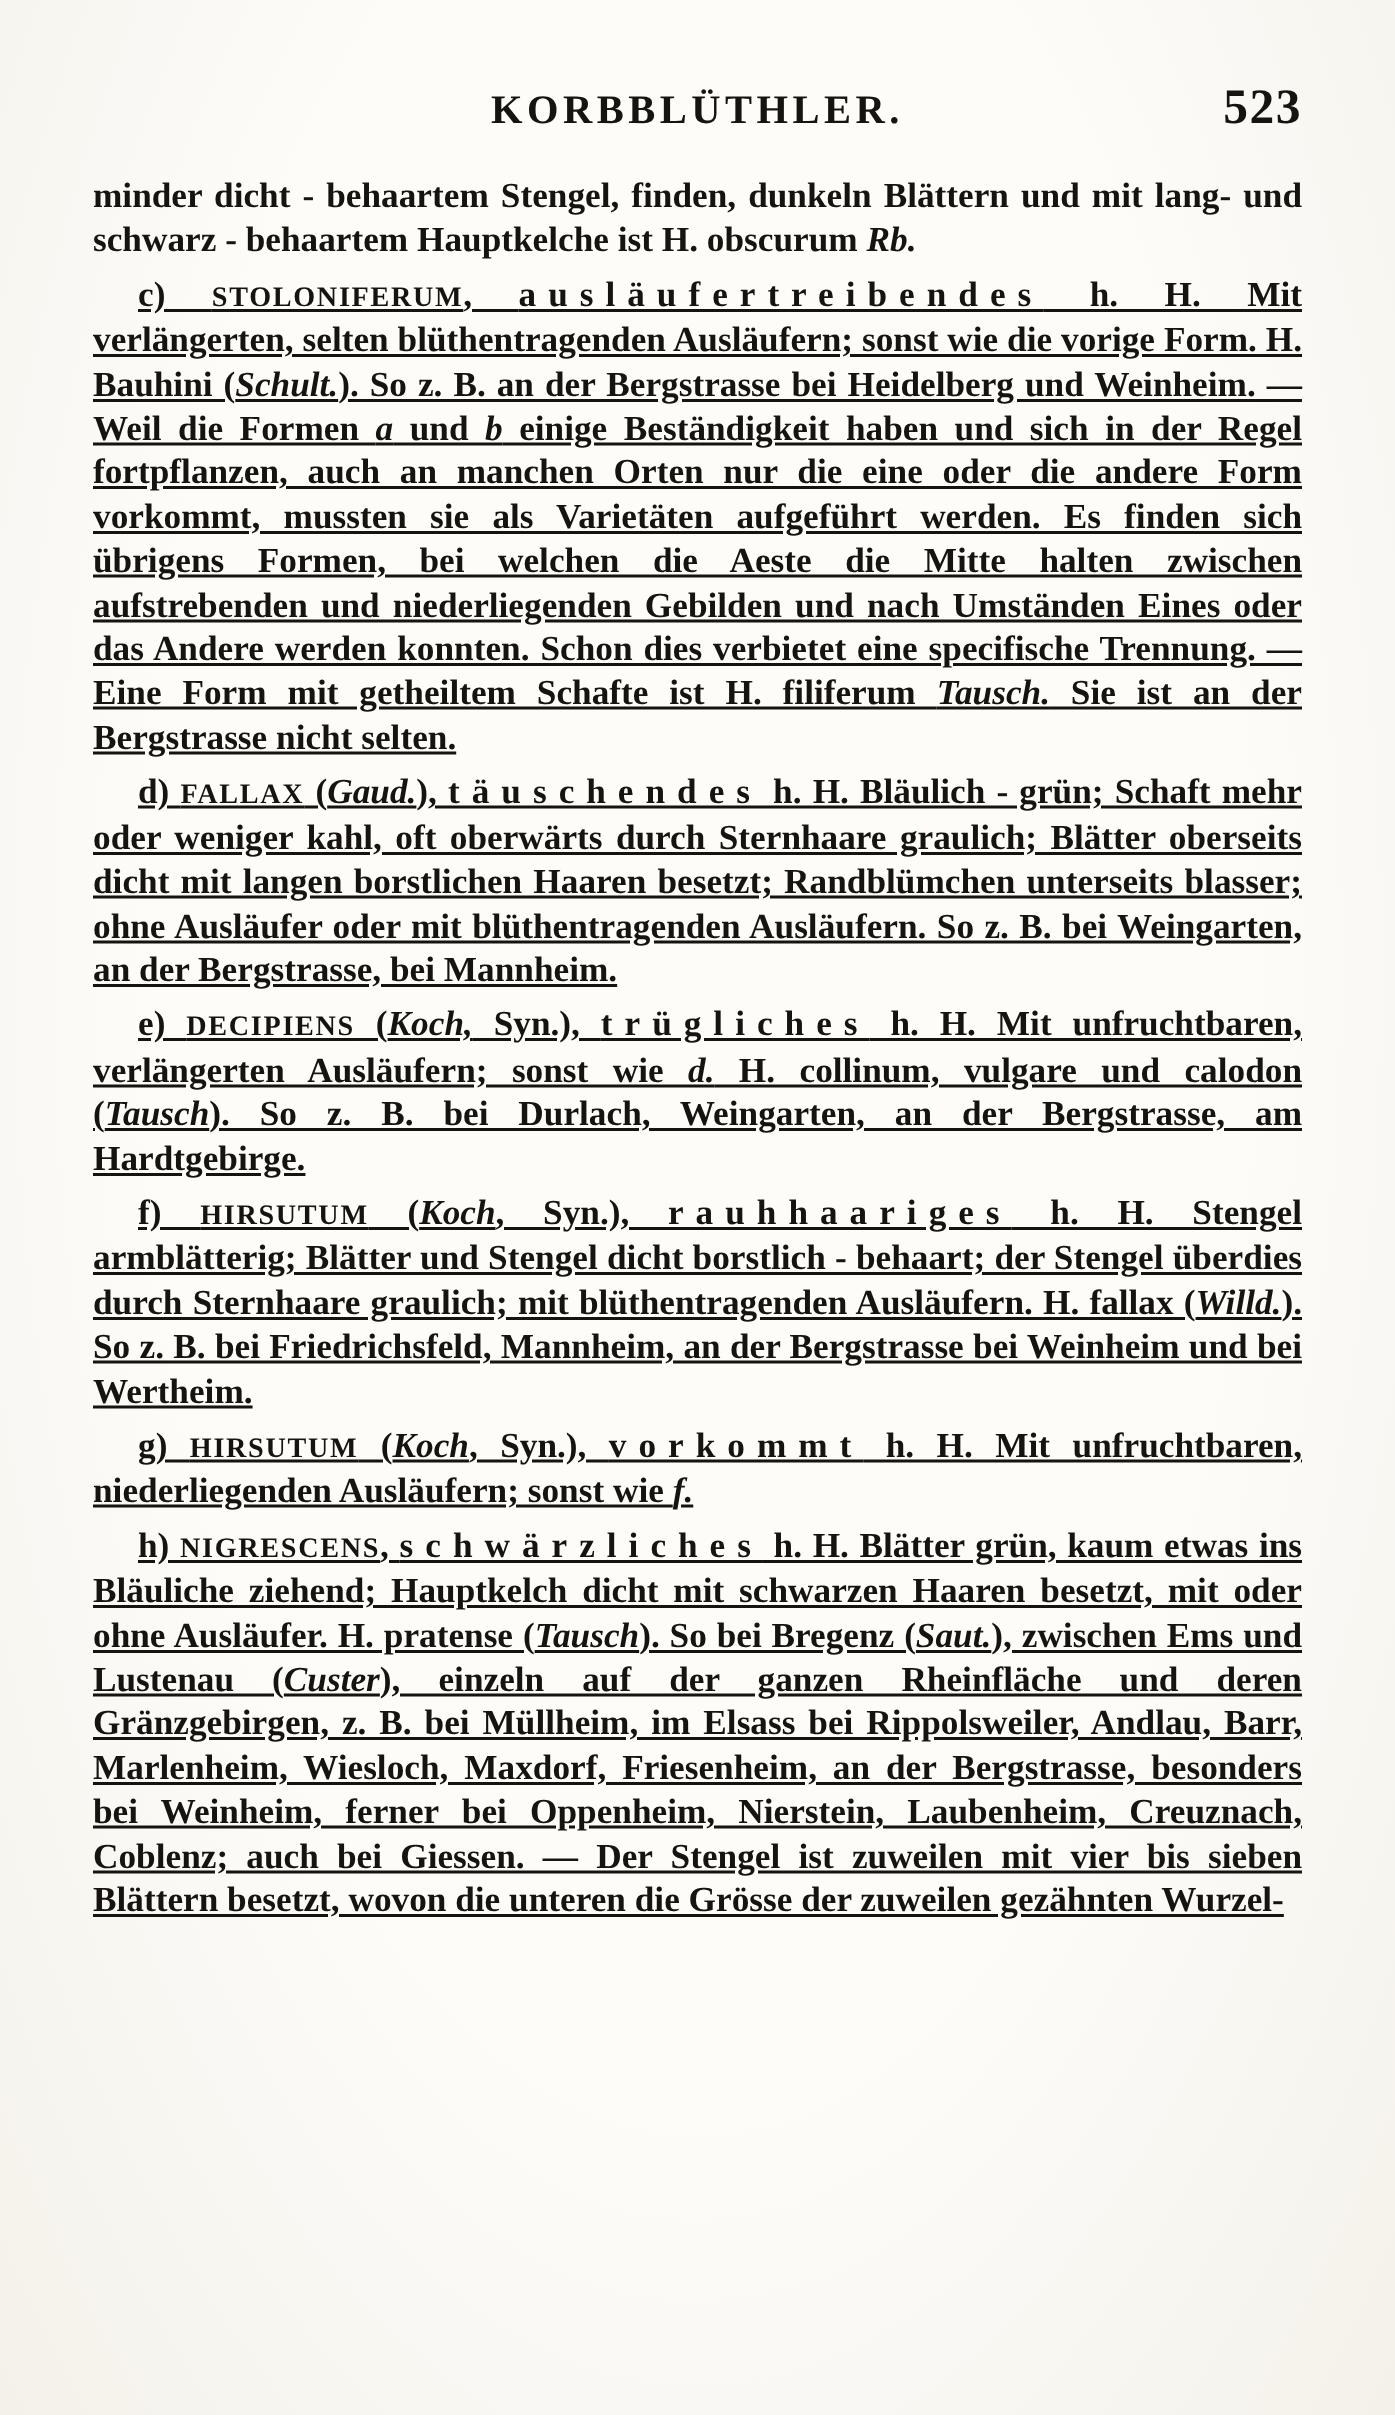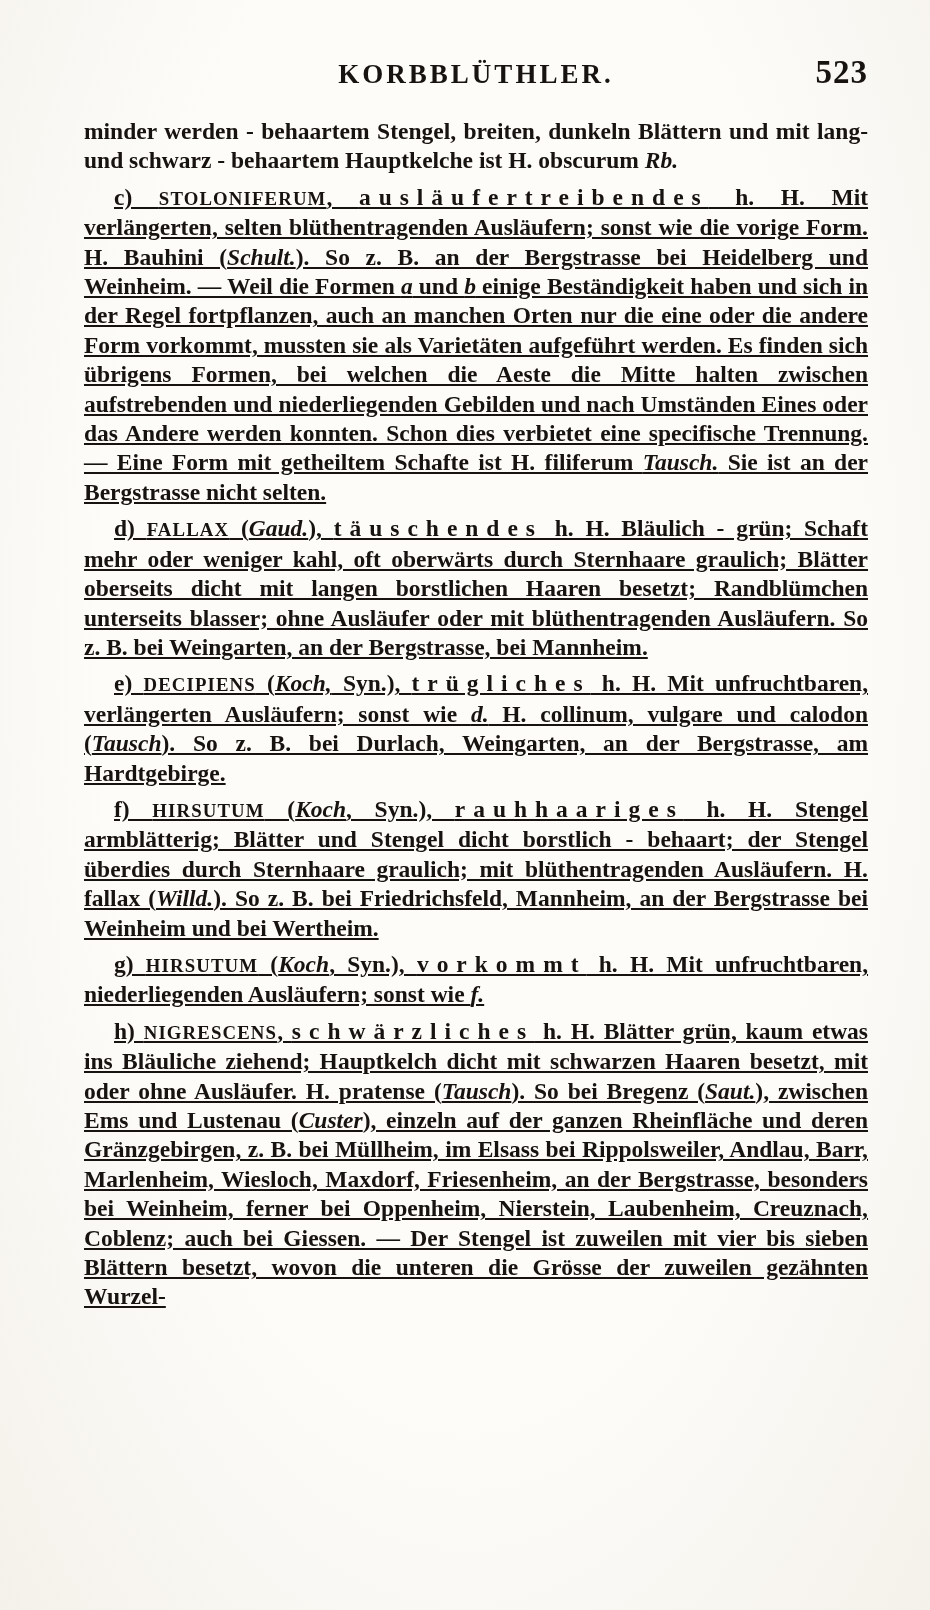--- a/index.html
+++ b/index.html
@@ -12,21 +12,21 @@
     background: radial-gradient(ellipse at 50% 40%, #fdfcf9 55%, #f4f1ea 100%);
     color: #171310;
     font-family: "Liberation Serif", "DejaVu Serif", serif;
     font-weight: bold;
     overflow: hidden;
   }
   .page {
     box-sizing: border-box;
     width: 930px;
     height: 1528px;
-    padding: 54px 62px 0 84px;
+    padding: 54px 62px 0 62px;
   }
   .head {
     display: grid;
     grid-template-columns: 1fr auto 1fr;
     align-items: baseline;
     margin-bottom: 26px;
   }
   .head-title {
     grid-column: 2;
     font-size: 27px;
@@ -65,21 +65,21 @@
 </style>
 </head>
 <body style="color: rgb(23, 19, 16);">
 
 <div class="page">
   <div class="head">
     <div class="head-title">KORBBLÜTHLER.</div>
     <div class="head-page">523</div>
   </div>
   <div class="text">
-      <p class="para"><span class="seg-normal">minder werden - behaartem Stengel, breiten, dunkeln Blättern und mit lang- und schwarz - behaartem Hauptkelche ist H. obscurum </span><span class="seg-italic">Rb.</span></p>
+      <p class="para"><span class="seg-normal">minder dicht - behaartem Stengel, finden, dunkeln Blättern und mit lang- und schwarz - behaartem Hauptkelche ist H. obscurum </span><span class="seg-italic">Rb.</span></p>
       <p class="para indent"><span class="seg-normal">c) </span><span class="seg-smallcaps">STOLONIFERUM</span><span class="seg-normal">, </span><span class="seg-spaced">ausläufertreibendes</span><span class="seg-normal"> h. H. Mit verlängerten, selten blüthentragenden Ausläufern; sonst wie die vorige Form. H. Bauhini (</span><span class="seg-italic">Schult.</span><span class="seg-normal">). So z. B. an der Bergstrasse bei Heidelberg und Weinheim. — Weil die Formen </span><span class="seg-italic">a</span><span class="seg-normal"> und </span><span class="seg-italic">b</span><span class="seg-normal"> einige Beständigkeit haben und sich in der Regel fortpflanzen, auch an manchen Orten nur die eine oder die andere Form vorkommt, mussten sie als Varietäten aufgeführt werden. Es finden sich übrigens Formen, bei welchen die Aeste die Mitte halten zwischen aufstrebenden und niederliegenden Gebilden und nach Umständen Eines oder das Andere werden konnten. Schon dies verbietet eine specifische Trennung. — Eine Form mit getheiltem Schafte ist H. filiferum </span><span class="seg-italic">Tausch.</span><span class="seg-normal"> Sie ist an der Bergstrasse nicht selten.</span></p>
       <p class="para indent"><span class="seg-normal">d) </span><span class="seg-smallcaps">FALLAX</span><span class="seg-normal"> (</span><span class="seg-italic">Gaud.</span><span class="seg-normal">), </span><span class="seg-spaced">täuschendes</span><span class="seg-normal"> h. H. Bläulich - grün; Schaft mehr oder weniger kahl, oft oberwärts durch Sternhaare graulich; Blätter oberseits dicht mit langen borstlichen Haaren besetzt; Randblümchen unterseits blasser; ohne Ausläufer oder mit blüthentragenden Ausläufern. So z. B. bei Weingarten, an der Bergstrasse, bei Mannheim.</span></p>
       <p class="para indent"><span class="seg-normal">e) </span><span class="seg-smallcaps">DECIPIENS</span><span class="seg-normal"> (</span><span class="seg-italic">Koch,</span><span class="seg-normal"> Syn.), </span><span class="seg-spaced">trügliches</span><span class="seg-normal"> h. H. Mit unfruchtbaren, verlängerten Ausläufern; sonst wie </span><span class="seg-italic">d.</span><span class="seg-normal"> H. collinum, vulgare und calodon (</span><span class="seg-italic">Tausch</span><span class="seg-normal">). So z. B. bei Durlach, Weingarten, an der Bergstrasse, am Hardtgebirge.</span></p>
       <p class="para indent"><span class="seg-normal">f) </span><span class="seg-smallcaps">HIRSUTUM</span><span class="seg-normal"> (</span><span class="seg-italic">Koch</span><span class="seg-normal">, Syn.), </span><span class="seg-spaced">rauhhaariges</span><span class="seg-normal"> h. H. Stengel armblätterig; Blätter und Stengel dicht borstlich - behaart; der Stengel überdies durch Sternhaare graulich; mit blüthentragenden Ausläufern. H. fallax (</span><span class="seg-italic">Willd.</span><span class="seg-normal">). So z. B. bei Friedrichsfeld, Mannheim, an der Bergstrasse bei Weinheim und bei Wertheim.</span></p>
       <p class="para indent"><span class="seg-normal">g) </span><span class="seg-smallcaps">HIRSUTUM</span><span class="seg-normal"> (</span><span class="seg-italic">Koch</span><span class="seg-normal">, Syn.), </span><span class="seg-spaced">vorkommt</span><span class="seg-normal"> h. H. Mit unfruchtbaren, niederliegenden Ausläufern; sonst wie </span><span class="seg-italic">f.</span></p>
       <p class="para indent"><span class="seg-normal">h) </span><span class="seg-smallcaps">NIGRESCENS</span><span class="seg-normal">, </span><span class="seg-spaced">schwärzliches</span><span class="seg-normal"> h. H. Blätter grün, kaum etwas ins Bläuliche ziehend; Hauptkelch dicht mit schwarzen Haaren besetzt, mit oder ohne Ausläufer. H. pratense (</span><span class="seg-italic">Tausch</span><span class="seg-normal">). So bei Bregenz (</span><span class="seg-italic">Saut.</span><span class="seg-normal">), zwischen Ems und Lustenau (</span><span class="seg-italic">Custer</span><span class="seg-normal">), einzeln auf der ganzen Rheinfläche und deren Gränzgebirgen, z. B. bei Müllheim, im Elsass bei Rippolsweiler, Andlau, Barr, Marlenheim, Wiesloch, Maxdorf, Friesenheim, an der Bergstrasse, besonders bei Weinheim, ferner bei Oppenheim, Nierstein, Laubenheim, Creuznach, Coblenz; auch bei Giessen. — Der Stengel ist zuweilen mit vier bis sieben Blättern besetzt, wovon die unteren die Grösse der zuweilen gezähnten Wurzel-</span></p>
     </div>
 </div>
 
 </body></html>

